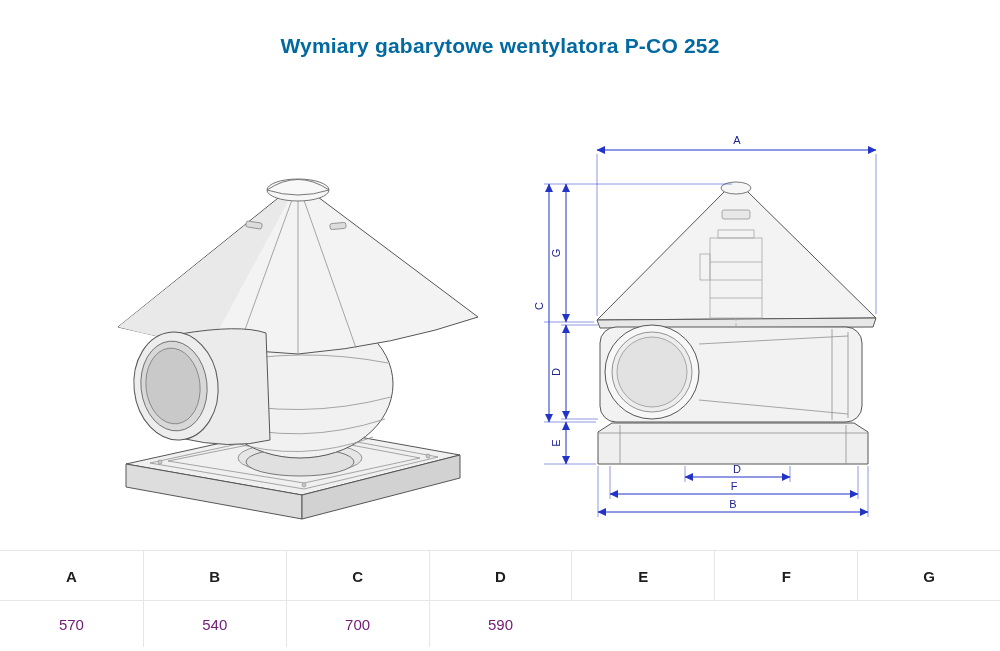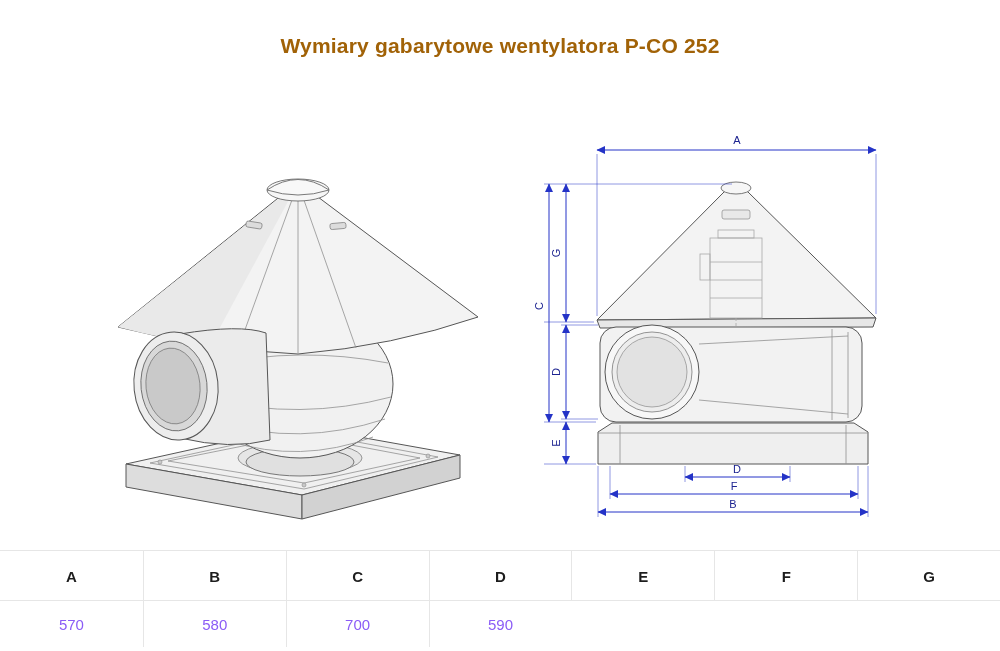--- a/index.html
+++ b/index.html
@@ -1,35 +1,35 @@
 <!DOCTYPE html>
 <html><head>
 <meta charset="utf-8">
 <style>
   html,body{margin:0;padding:0;background:#fff;}
   body{width:1000px;height:651px;font-family:"Liberation Sans",sans-serif;overflow:hidden;position:relative;}
-  .title{text-align:center;font-size:21px;font-weight:700;color:#a16207;padding-top:20px;letter-spacing:.2px;}
+  .title{text-align:center;font-size:21px;font-weight:700;color:#0369a1;padding-top:20px;letter-spacing:.2px;}
   .drawings{position:relative;height:478px;}
   .drawings svg{position:absolute;}
   svg.iso{left:88px;top:90px;}
   svg.front{left:532px;top:58px;}
   
   .ln{stroke:#565656;stroke-width:1;stroke-linejoin:round;}
   .thin{stroke:#909090;stroke-width:.8;fill:none;}
   .hidden-ln{stroke:#a8a8a8;stroke-width:.8;fill:none;}
   
   .dim{stroke:#2433c7;stroke-width:1;fill:none;}
   .ext{stroke:#2433c7;stroke-width:.6;fill:none;opacity:.85;}
   .dimtxt{fill:#1c2390;font-size:11px;font-family:"Liberation Sans",sans-serif;}
   
   .dim-table{display:grid;grid-template-columns:repeat(7,1fr);border-top:1px solid #e6e6e6;}
   .dim-table>div{text-align:center;border-left:1px solid #e6e6e6;}
   .dim-table>div:nth-child(7n+1){border-left:none;}
   .t-head{font-weight:700;font-size:15px;color:#1d1d1d;padding:17px 0 15px;border-bottom:1px solid #e6e6e6;}
-  .t-val{font-size:15px;color:#8b5cf6;padding:15px 0 14px;}
+  .t-val{font-size:15px;color:#701a75;padding:15px 0 14px;}
   .note{text-align:center;font-style:italic;font-size:13.5px;color:#3a3a3a;padding-top:5px;letter-spacing:.2px;}
 </style>
 </head>
 <body>
 
 <h1 class="title">Wymiary gabarytowe wentylatora P-CO 252</h1>
 
 <div class="drawings">
 
   <svg class="iso" width="400" height="368" viewBox="0 0 400 368">
@@ -148,18 +148,18 @@
 
 <div class="dim-table">
   <div class="t-head">A</div>
   <div class="t-head">B</div>
   <div class="t-head">C</div>
   <div class="t-head">D</div>
   <div class="t-head">E</div>
   <div class="t-head">F</div>
   <div class="t-head">G</div>
   <div class="t-val">570</div>
-  <div class="t-val">580</div>
+  <div class="t-val">540</div>
   <div class="t-val">700</div>
   <div class="t-val">590</div>
 </div>
 
 <div class="note">Wartości podane w tabeli nie sa wiążące, producent ma prawo do modyfikacji bez powiadomienia.</div>
 
 </body></html>

